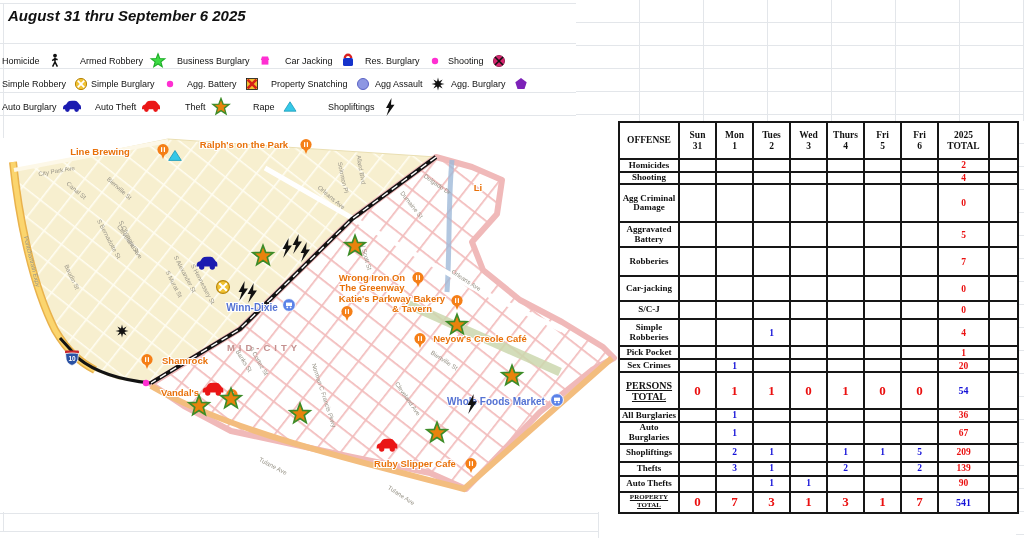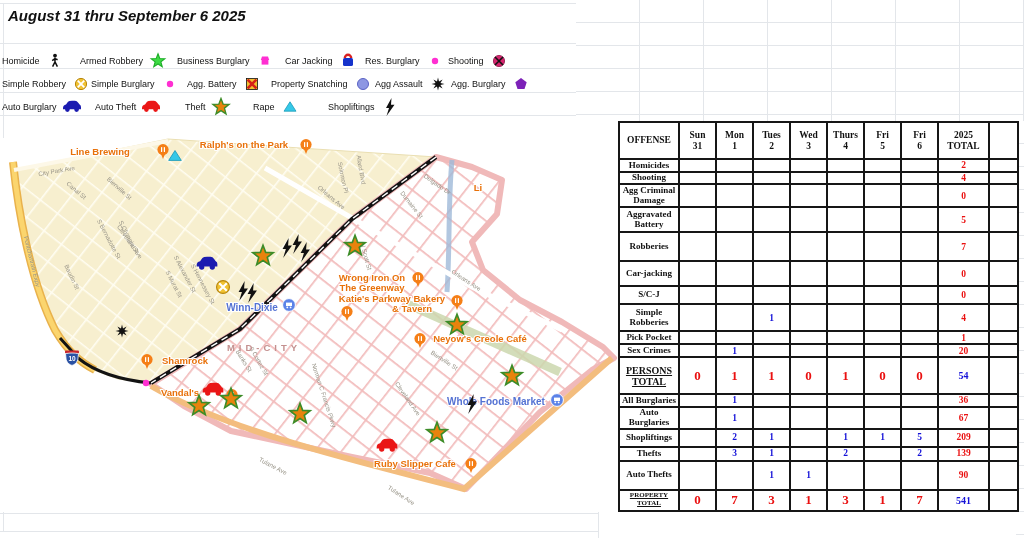--- a/index.html
+++ b/index.html
@@ -490,21 +490,21 @@
           <td class="c-day"></td>
           <td class="c-day"></td>
           <td class="c-day"></td>
           <td class="c-day"></td>
           <td class="c-day"></td>
           <td class="c-day"></td>
           <td class="c-day"></td>
           <td class="c-tot">4</td>
           <td></td>
         </tr>
-        <tr class="row-normal" style="height: 23px;">
+        <tr class="row-normal" style="height: 38px;">
           <td class="c-off">Agg Criminal Damage</td>
           <td class="c-day"></td>
           <td class="c-day"></td>
           <td class="c-day"></td>
           <td class="c-day"></td>
           <td class="c-day"></td>
           <td class="c-day"></td>
           <td class="c-day"></td>
           <td class="c-tot">0</td>
           <td></td>
@@ -646,21 +646,21 @@
           <td class="c-day"></td>
           <td class="c-day">3</td>
           <td class="c-day">1</td>
           <td class="c-day"></td>
           <td class="c-day">2</td>
           <td class="c-day"></td>
           <td class="c-day">2</td>
           <td class="c-tot">139</td>
           <td></td>
         </tr>
-        <tr class="row-normal" style="height: 29px;">
+        <tr class="row-normal" style="height: 16px;">
           <td class="c-off">Auto Thefts</td>
           <td class="c-day"></td>
           <td class="c-day"></td>
           <td class="c-day">1</td>
           <td class="c-day">1</td>
           <td class="c-day"></td>
           <td class="c-day"></td>
           <td class="c-day"></td>
           <td class="c-tot">90</td>
           <td></td>

